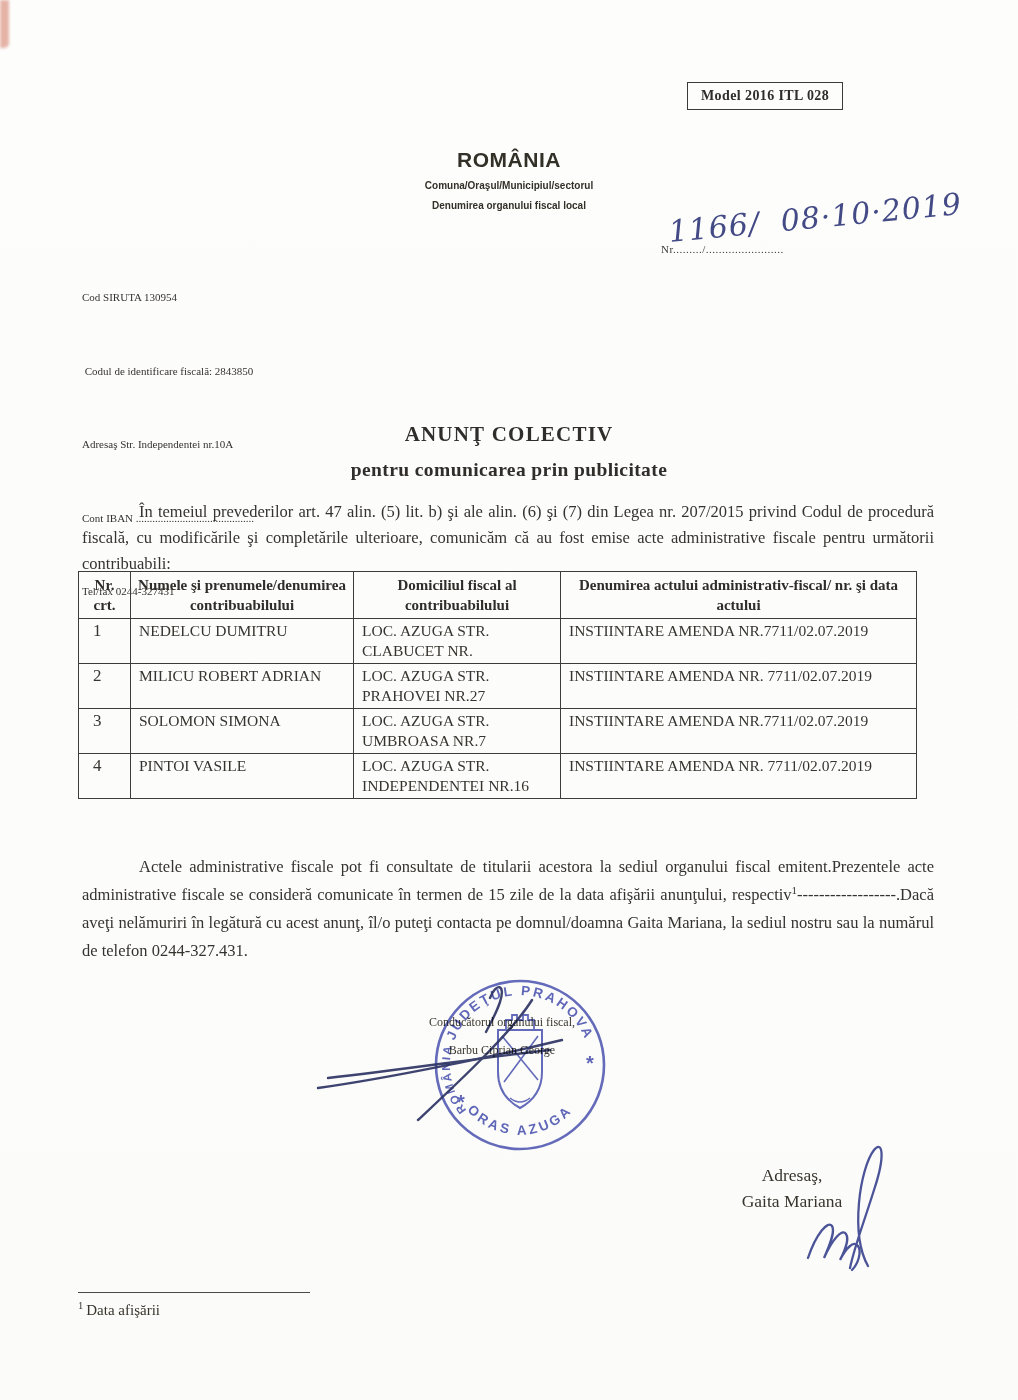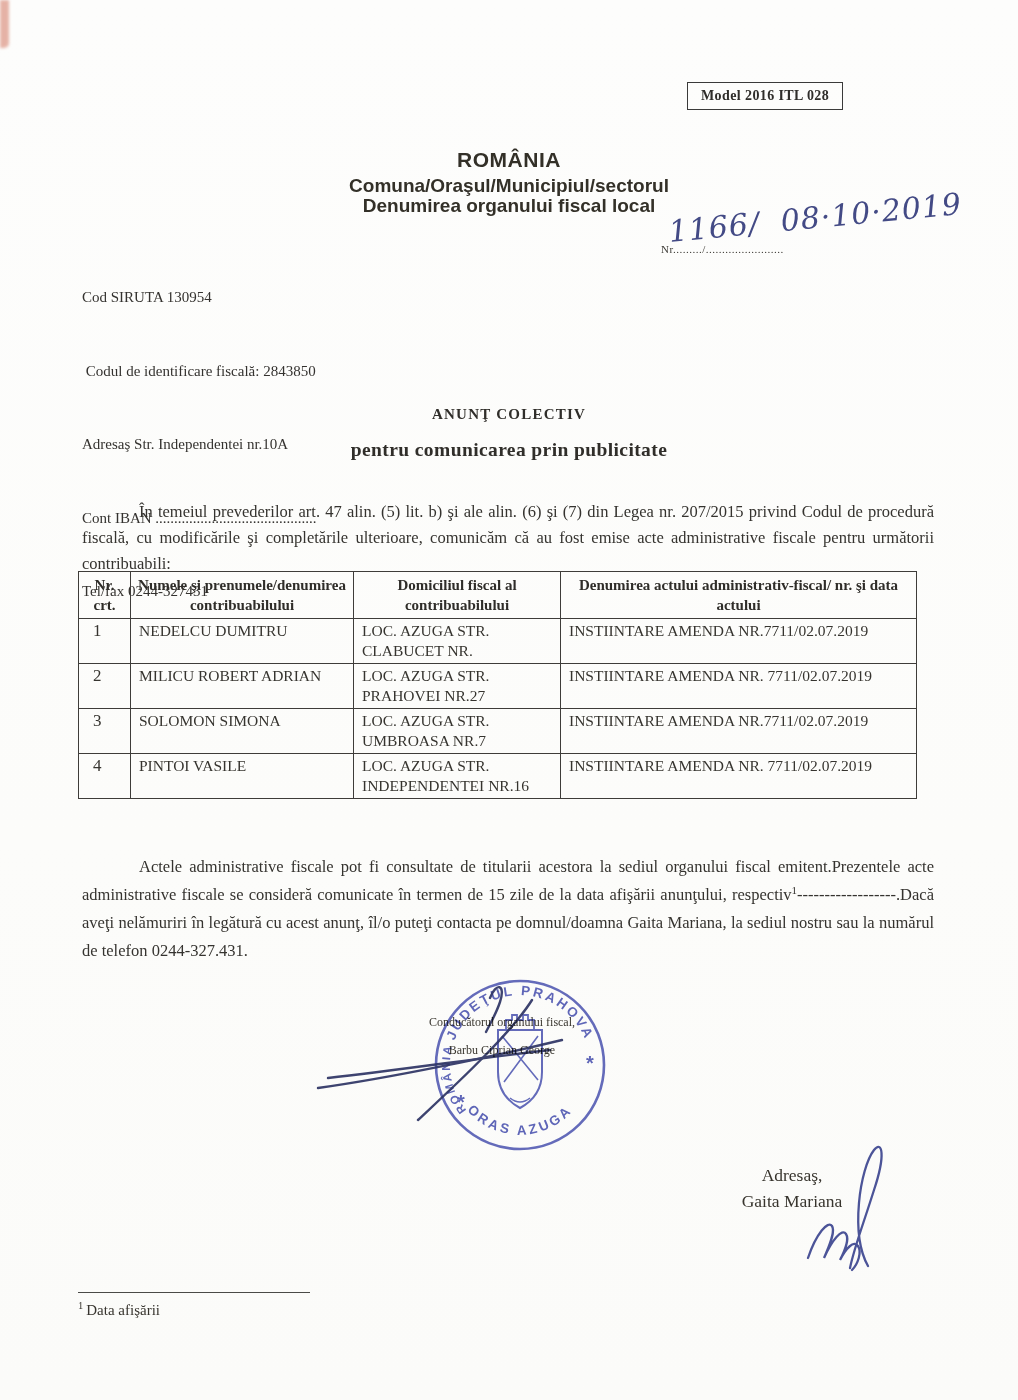--- a/index.html
+++ b/index.html
@@ -10,30 +10,30 @@
   }
   .abs{position:absolute;}
   
   .corner-mark{left:0;top:0;width:9px;height:48px;background:#cf6a52;opacity:.5;filter:blur(1.5px);border-bottom-right-radius:5px;}
   
   .model-box{left:687px;top:82px;border:1.8px solid #3a3a3a;padding:5px 13px;
     font-weight:bold;font-size:14px;letter-spacing:.4px;color:#2f2d2a;}
   
   .header{left:0;top:148px;width:100%;text-align:center;font-family:"Liberation Sans",sans-serif;color:#333028;}
   .header .country{font-size:21px;font-weight:bold;letter-spacing:.5px;}
-  .header .org{font-size:19px;font-weight:bold;line-height:20px;margin-top:4px;}
+  .header .org{font-size:10px;font-weight:bold;line-height:20px;margin-top:4px;}
   
-  .issuer{left:82px;top:236px;font-size:15px;line-height:24.5px;white-space:pre;}
+  .issuer{left:82px;top:236px;font-size:11px;line-height:24.5px;white-space:pre;}
   
   .reg-printed{left:661px;top:243px;font-size:11px;letter-spacing:.5px;color:#3a3833;}
   .reg-hand{left:668px;top:200px;font-size:30px;font-style:italic;color:#434a85;
     font-family:"DejaVu Serif",serif;transform:rotate(-5.5deg);letter-spacing:1px;white-space:pre;}
   
   .doc-title{left:0;top:396px;width:100%;text-align:center;font-weight:bold;line-height:36px;color:#302e2a;}
-  .doc-title .t1{font-size:15px;letter-spacing:1.2px;}
+  .doc-title .t1{font-size:21px;letter-spacing:1.2px;margin-top:20px;}
   .doc-title .t2{font-size:19.5px;letter-spacing:.4px;}
   
   .para{left:82px;width:852px;text-align:justify;font-size:16.5px;color:#35332f;}
   .para .indent{display:inline-block;width:57px;}
   .p1{top:482px;line-height:26px;}
   .p2{top:836px;line-height:28px;}
   .para sup{font-size:11px;vertical-align:super;line-height:0;}
   
   table.contrib{left:78px;top:571px;width:838px;border-collapse:collapse;table-layout:fixed;position:absolute;}
   table.contrib th,table.contrib td{border:1.6px solid #3e3c39;vertical-align:top;overflow:hidden;}

